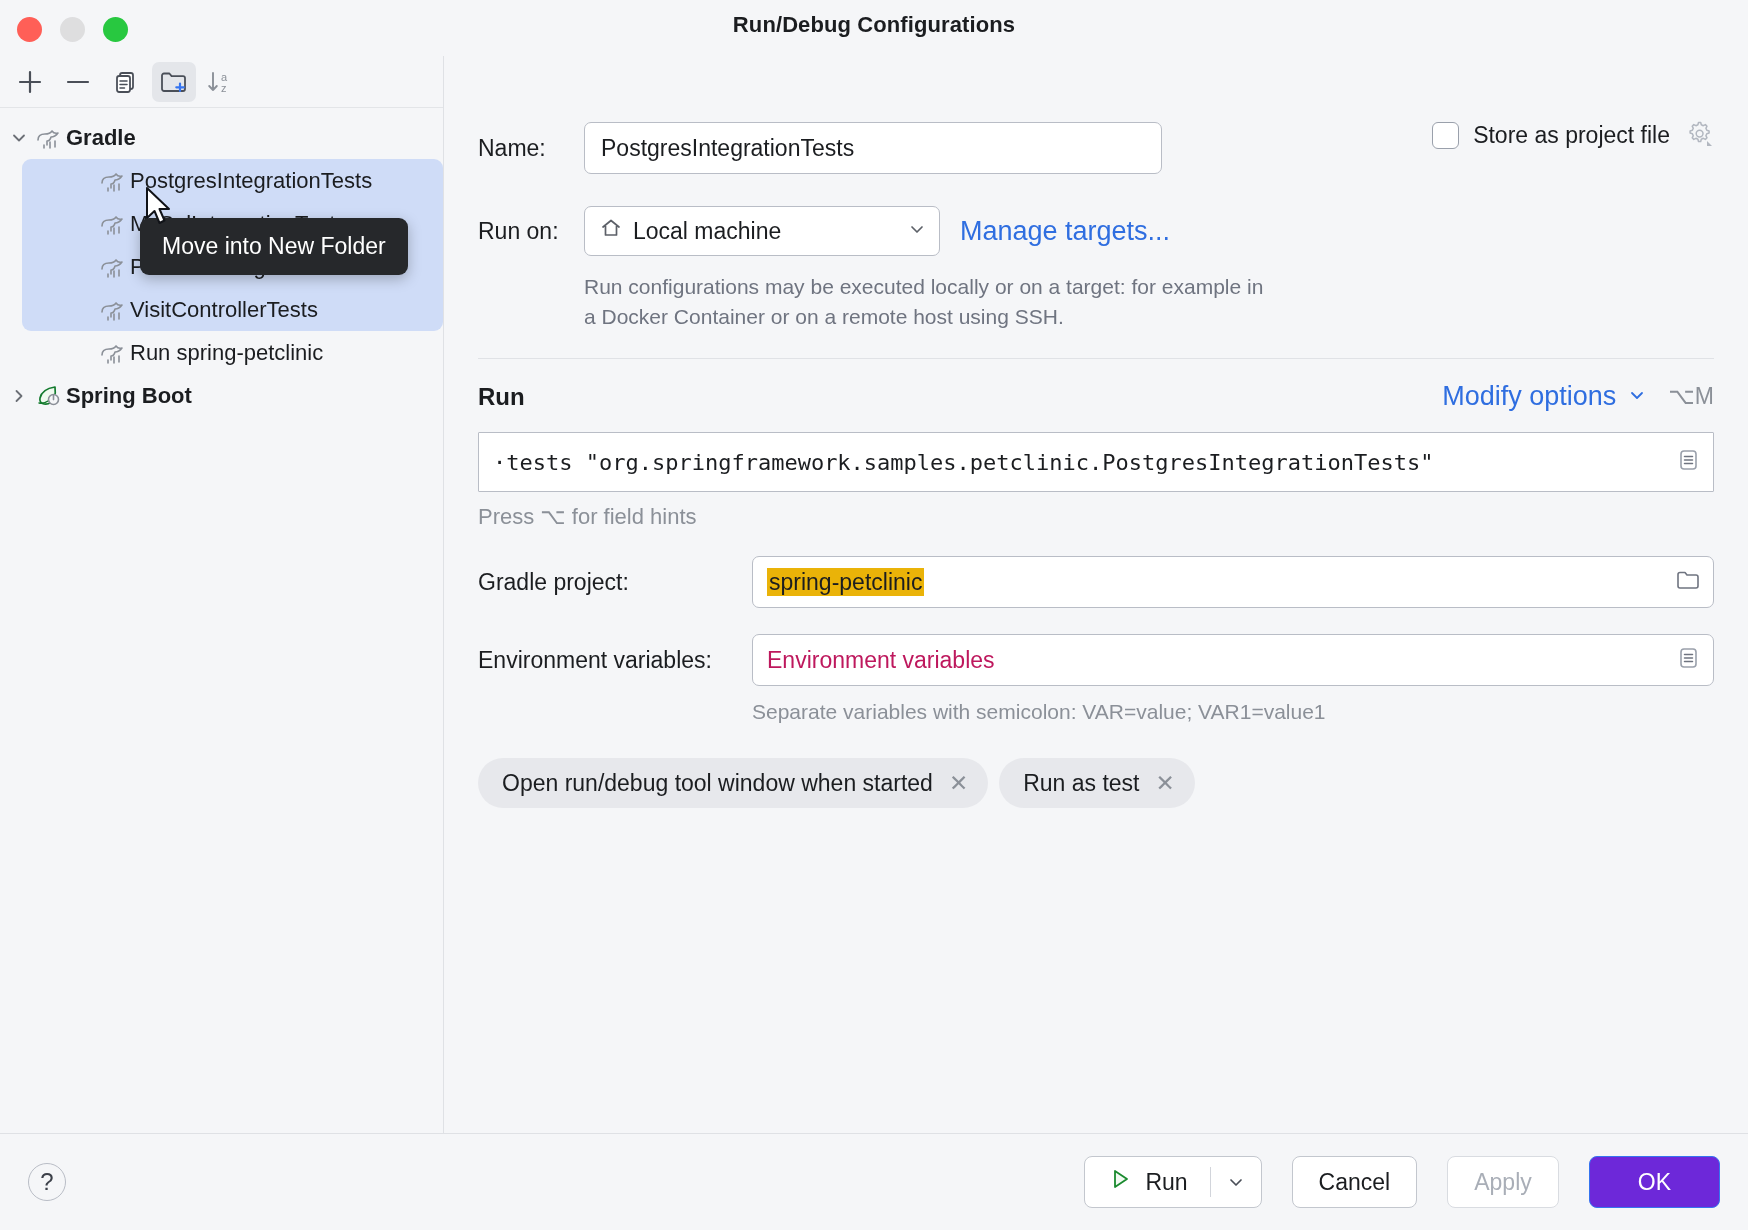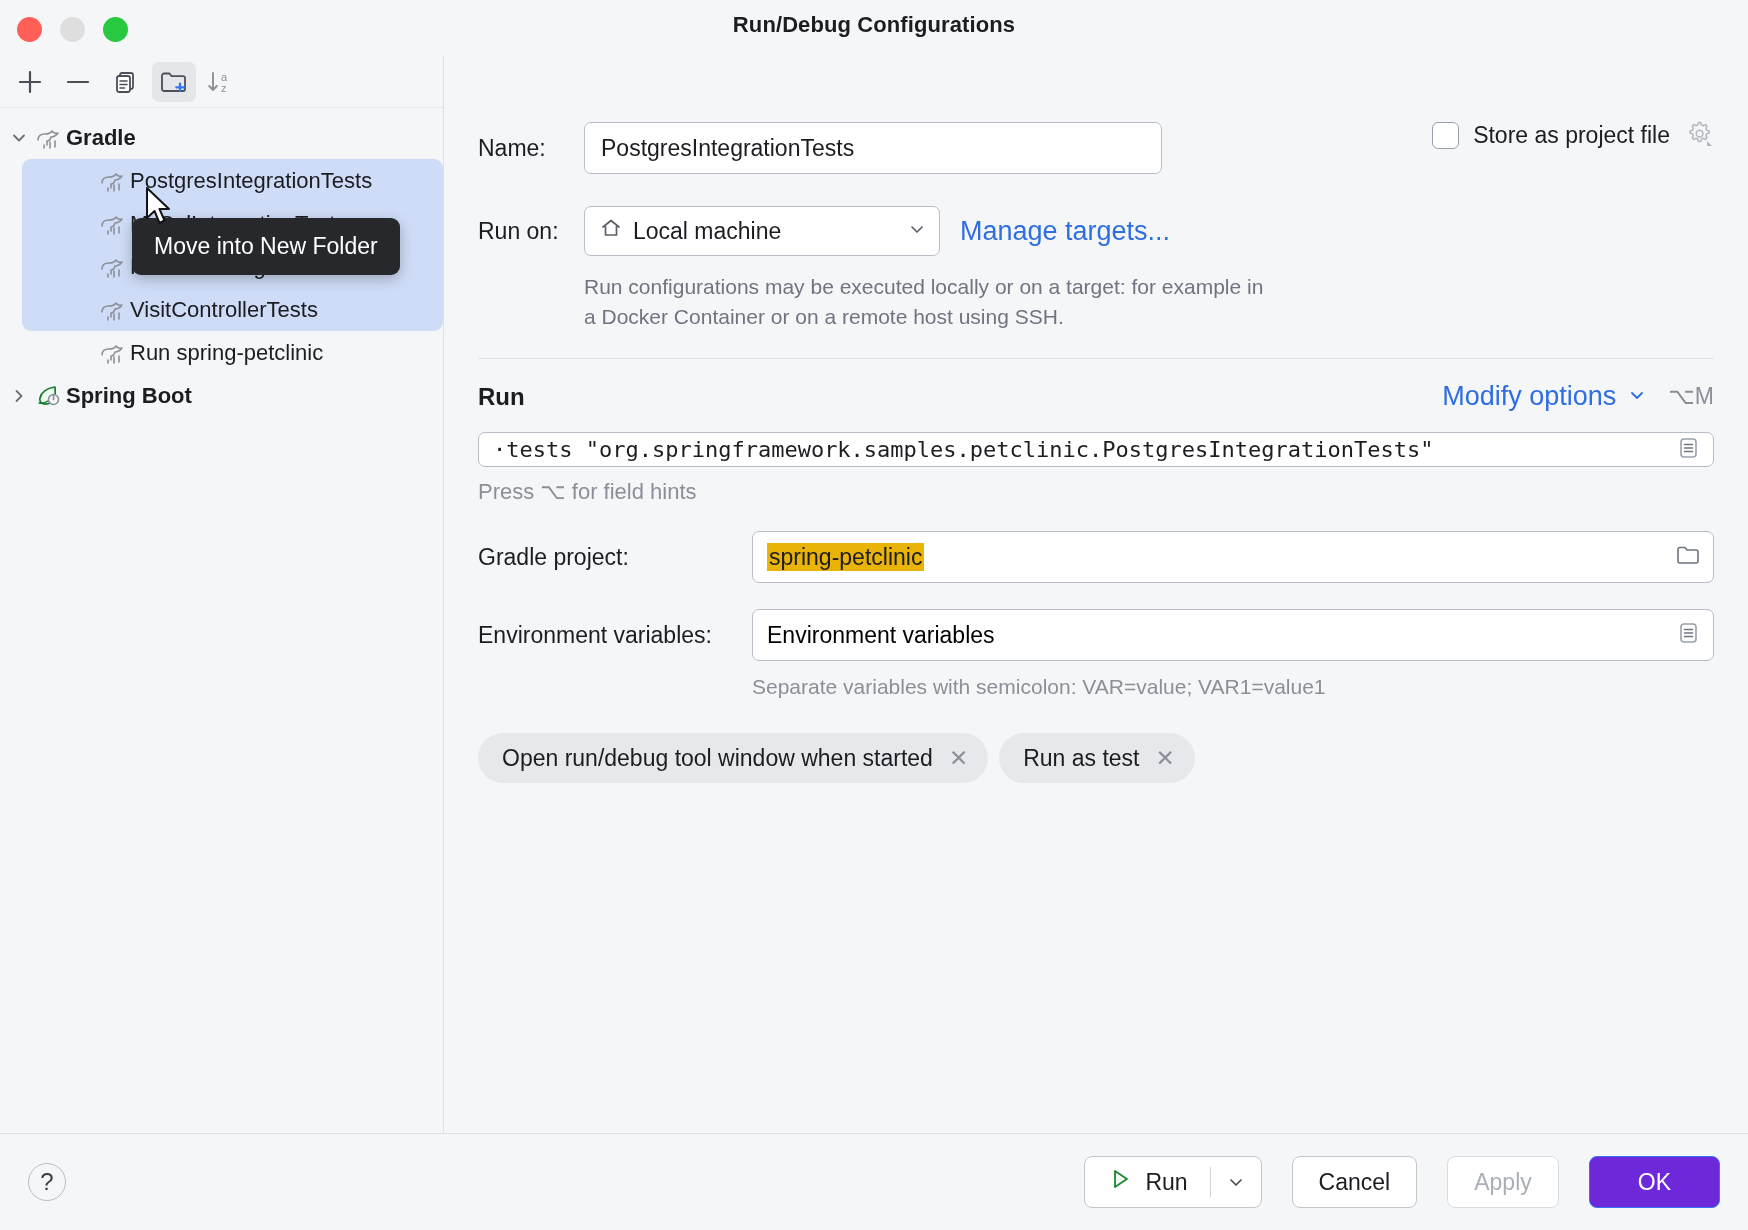--- a/index.html
+++ b/index.html
@@ -84,21 +84,21 @@
     border-radius: 9px;
   }
   .edit-templates {
     padding: 0 0 34px 22px;
     font-size: 22px; color: #2f6ee0;
   }
 
   
   .tooltip {
     position: absolute;
-    left: 132px; top: 110px;
+    left: 140px; top: 110px;
     background: #26282b;
     color: #ffffff;
     border-radius: 9px;
     padding: 15px 22px;
     font-size: 23px;
     white-space: nowrap;
     box-shadow: 0 4px 14px rgba(0,0,0,0.25);
     z-index: 30;
   }
   .cursor {
@@ -171,24 +171,24 @@
   .run-head {
     display: flex; align-items: center;
     margin-top: 22px;
   }
   .run-title { font-size: 24px; font-weight: bold; color: #1b1d20; }
   .run-head .spacer { flex: 1; }
   .shortcut { color: #8b9098; font-size: 23px; margin-left: 20px; }
 
   .cmd-field {
     margin-top: 20px;
-    height: 35px;
+    height: 60px;
     background: #ffffff;
     border: 1px solid #b9bdc6;
-    border-radius: 7px;
+    border-radius: 1px;
     display: flex; align-items: center;
     padding: 0 10px 0 14px;
   }
   .cmd-text {
     flex: 1;
     font-family: "DejaVu Sans Mono", monospace;
     font-size: 22px; color: #1b1d20;
     white-space: nowrap; overflow: hidden;
   }
   .press-hint { margin-top: 12px; font-size: 22px; color: #8b9098; }
@@ -199,21 +199,21 @@
     flex: 1;
     height: 52px;
     background: #ffffff;
     border: 1px solid #b9bdc6;
     border-radius: 7px;
     display: flex; align-items: center;
     padding: 0 10px 0 14px;
   }
   .field-val { flex: 1; font-size: 23px; color: #1b1d20; }
   .hl-green { background: #eab308; padding: 1px 2px; }
-  .placeholder { color: #000000; }
+  .placeholder { color: #be185d; }
   .sub-hint {
     margin-left: 274px; margin-top: 14px;
     font-size: 21px; color: #8b9098;
   }
 
   .chips { display: flex; gap: 11px; margin-top: 34px; }
   .chip {
     background: #e7e8ec;
     border-radius: 26px;
     height: 50px;

